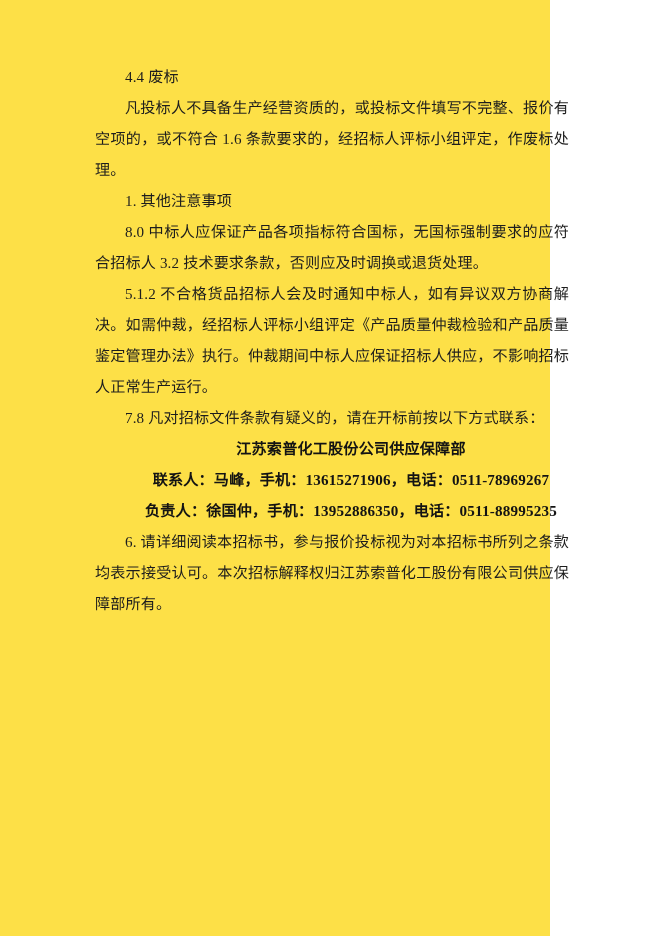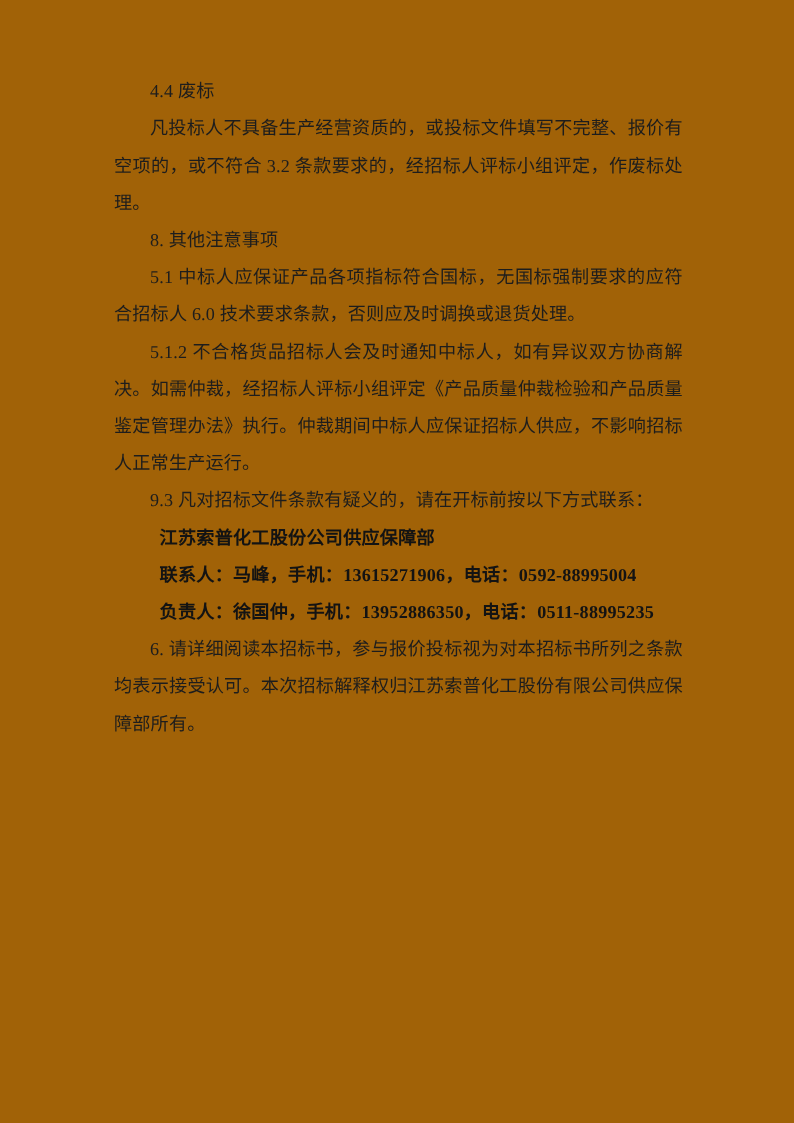--- a/index.html
+++ b/index.html
@@ -12,23 +12,23 @@
     width: 662px;
     height: 936px;
     overflow: hidden;
     font-family: "Liberation Serif", "DejaVu Serif", serif;
     color: #1b1b1b;
     -webkit-font-smoothing: antialiased;
   }
 
   .page {
     position: relative;
-    width: 662px;
+    width: 550px;
     height: 936px;
-    background: #a16207;
+    background: #fde047;
     box-sizing: border-box;
   }
 
   .content {
     position: absolute;
     left: 95px;
     top: 62px;
     width: 474px;
   }
 
@@ -60,46 +60,47 @@
     margin: 0;
     padding: 0;
     font-size: 15.1px;
     line-height: 31px;
     font-weight: bold;
     text-indent: 0;
     padding-left: 38px;
     letter-spacing: 0.2px;
     color: #131313;
     white-space: nowrap;
+    text-align: center;
   }
 </style>
 </head>
 <body>
 
 <div class="page">
   <div class="content">
 
     <p class="para single">4.4 废标</p>
 
-    <p class="para">凡投标人不具备生产经营资质的，或投标文件填写不完整、报价有空项的，或不符合 3.2 条款要求的，经招标人评标小组评定，作废标处理。</p>
+    <p class="para">凡投标人不具备生产经营资质的，或投标文件填写不完整、报价有空项的，或不符合 1.6 条款要求的，经招标人评标小组评定，作废标处理。</p>
 
-    <p class="para single">8. 其他注意事项</p>
+    <p class="para single">1. 其他注意事项</p>
 
-    <p class="para">5.1 中标人应保证产品各项指标符合国标，无国标强制要求的应符合招标人 6.0 技术要求条款，否则应及时调换或退货处理。</p>
+    <p class="para">8.0 中标人应保证产品各项指标符合国标，无国标强制要求的应符合招标人 3.2 技术要求条款，否则应及时调换或退货处理。</p>
 
 
     <p class="para">5.1.2 不合格货品招标人会及时通知中标人，如有异议双方协商解决。如需仲裁，经招标人评标小组评定《产品质量仲裁检验和产品质量鉴定管理办法》执行。仲裁期间中标人应保证招标人供应，不影响招标人正常生产运行。</p>
 
 
 
 
-    <p class="para single">9.3 凡对招标文件条款有疑义的，请在开标前按以下方式联系：</p>
+    <p class="para single">7.8 凡对招标文件条款有疑义的，请在开标前按以下方式联系：</p>
 
     <div class="contact-block">
       <p class="contact-line">江苏索普化工股份公司供应保障部</p>
-      <p class="contact-line">联系人：马峰，手机：13615271906，电话：0592-88995004</p>
+      <p class="contact-line">联系人：马峰，手机：13615271906，电话：0511-78969267</p>
       <p class="contact-line">负责人：徐国仲，手机：13952886350，电话：0511-88995235</p>
     </div>
 
     <p class="para">6. 请详细阅读本招标书，参与报价投标视为对本招标书所列之条款均表示接受认可。本次招标解释权归江苏索普化工股份有限公司供应保障部所有。</p>
 
   </div>
 </div>
 
 </body></html>

